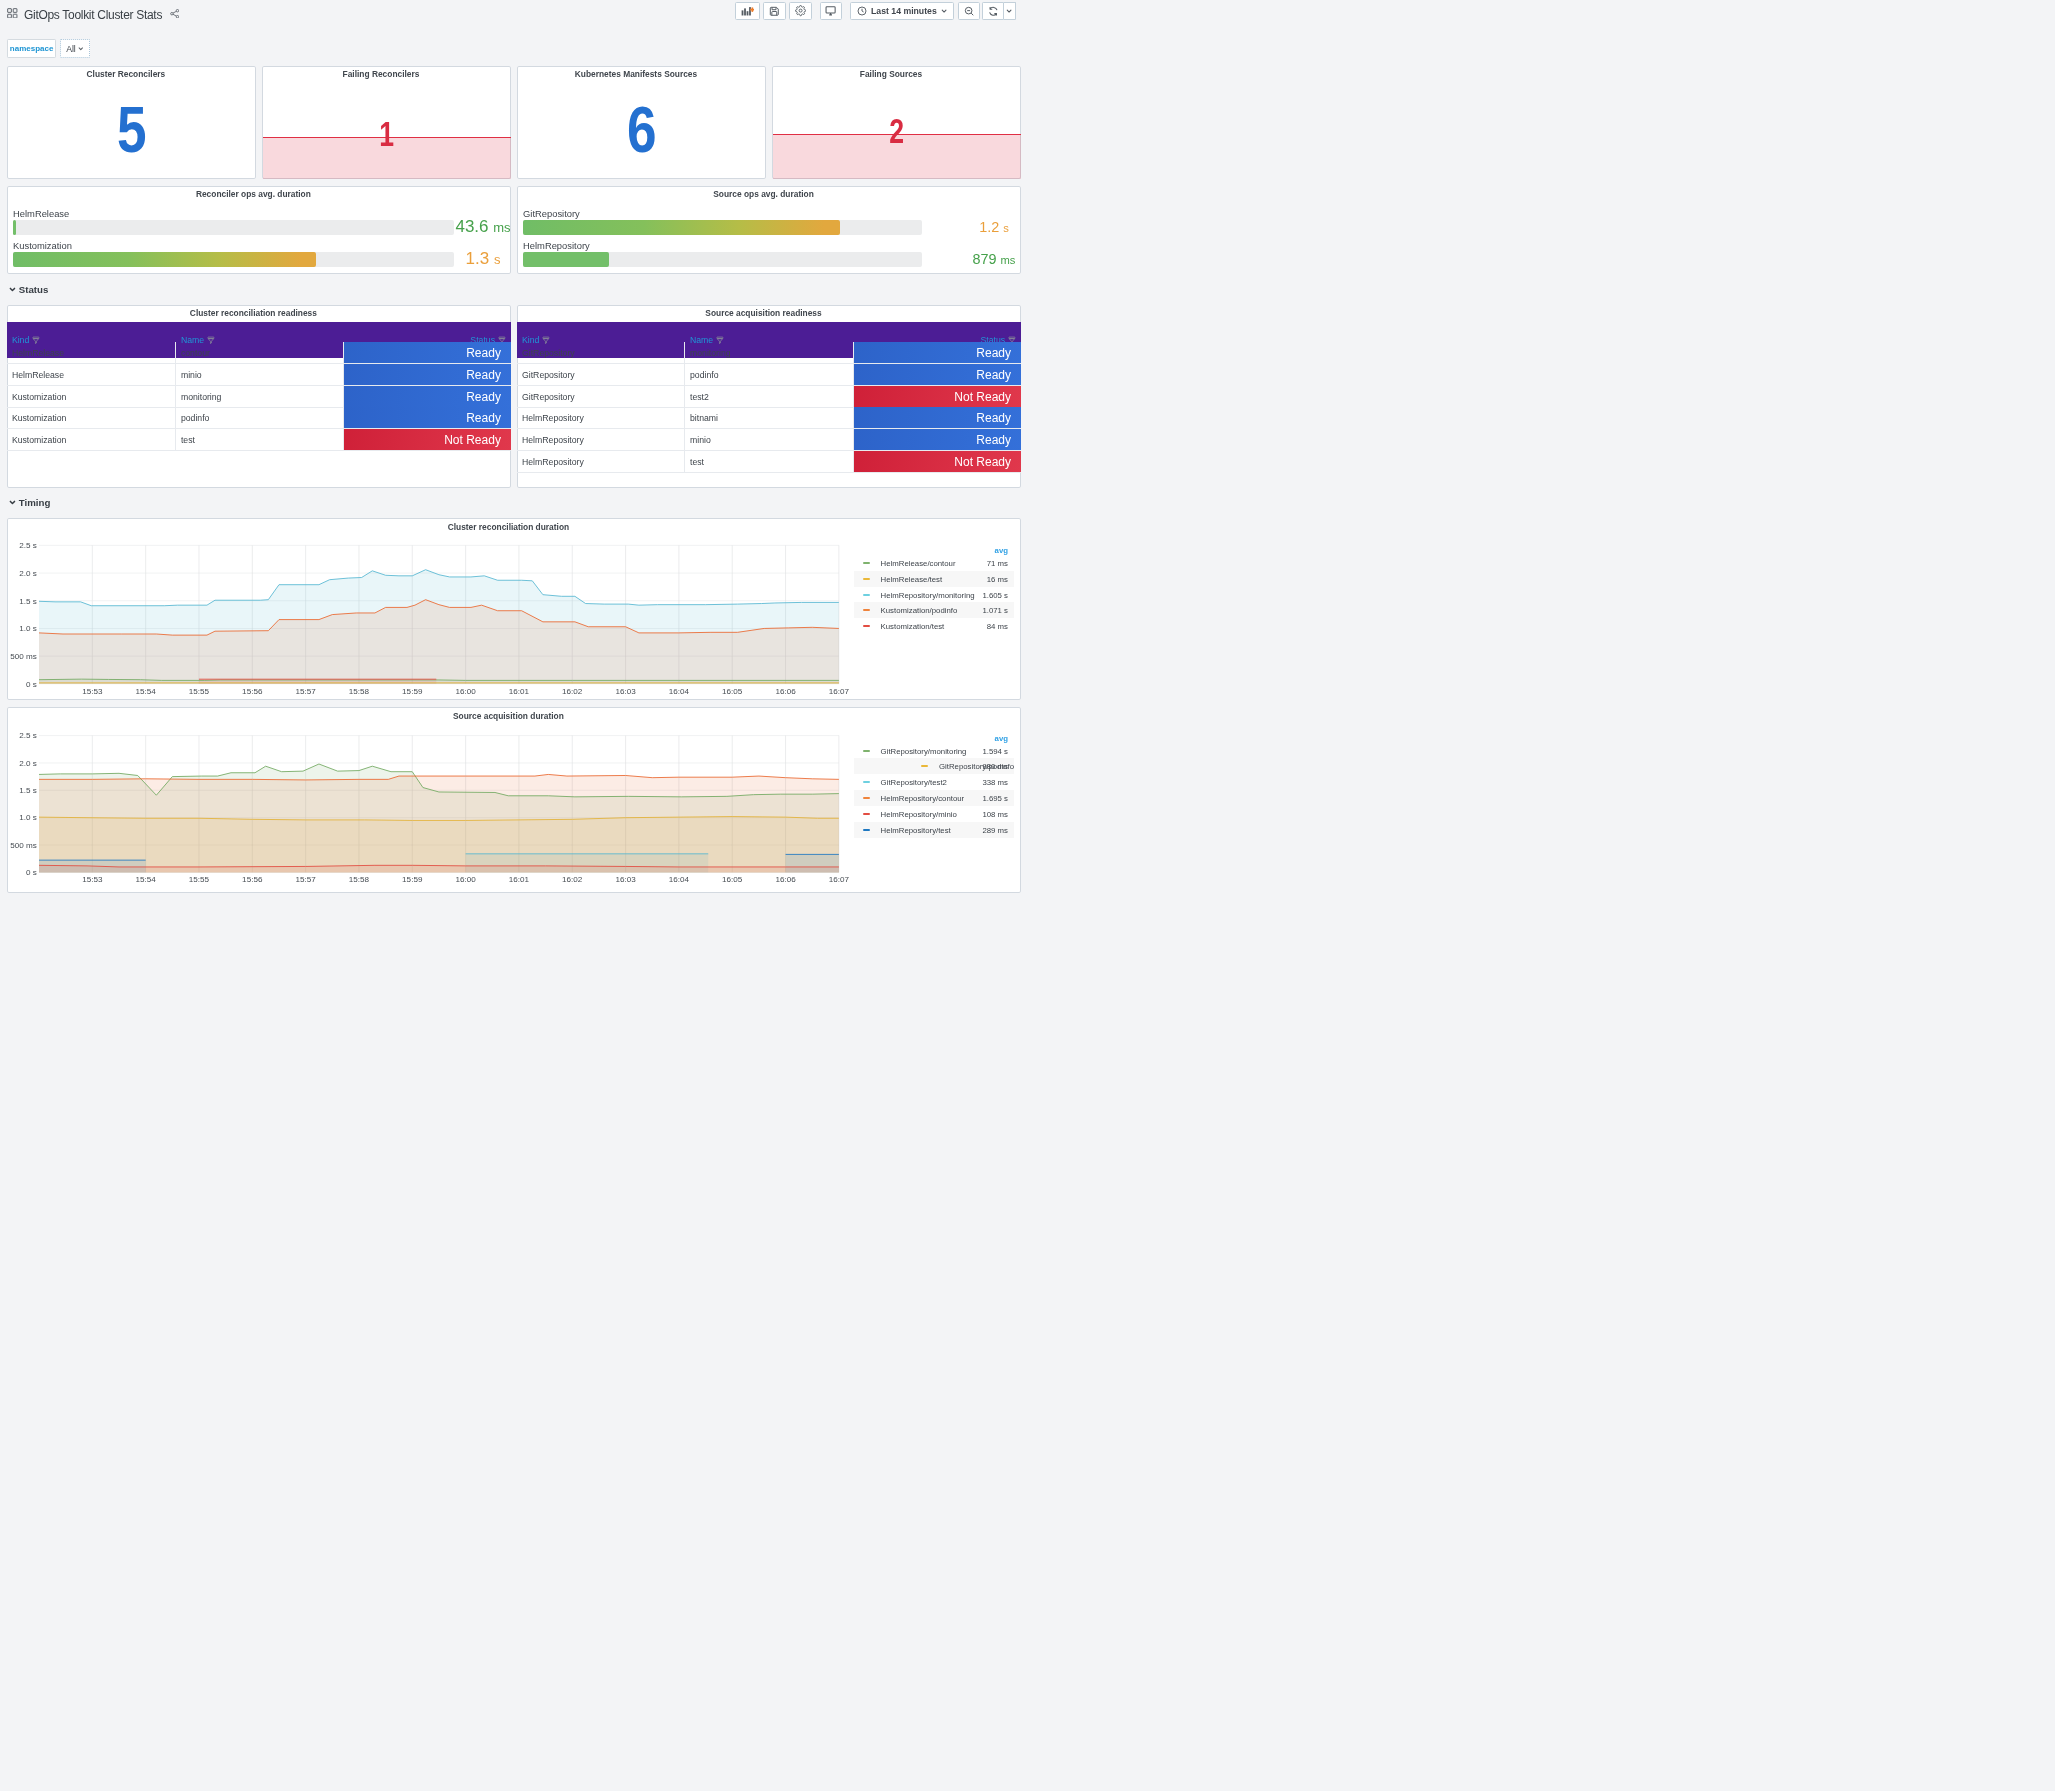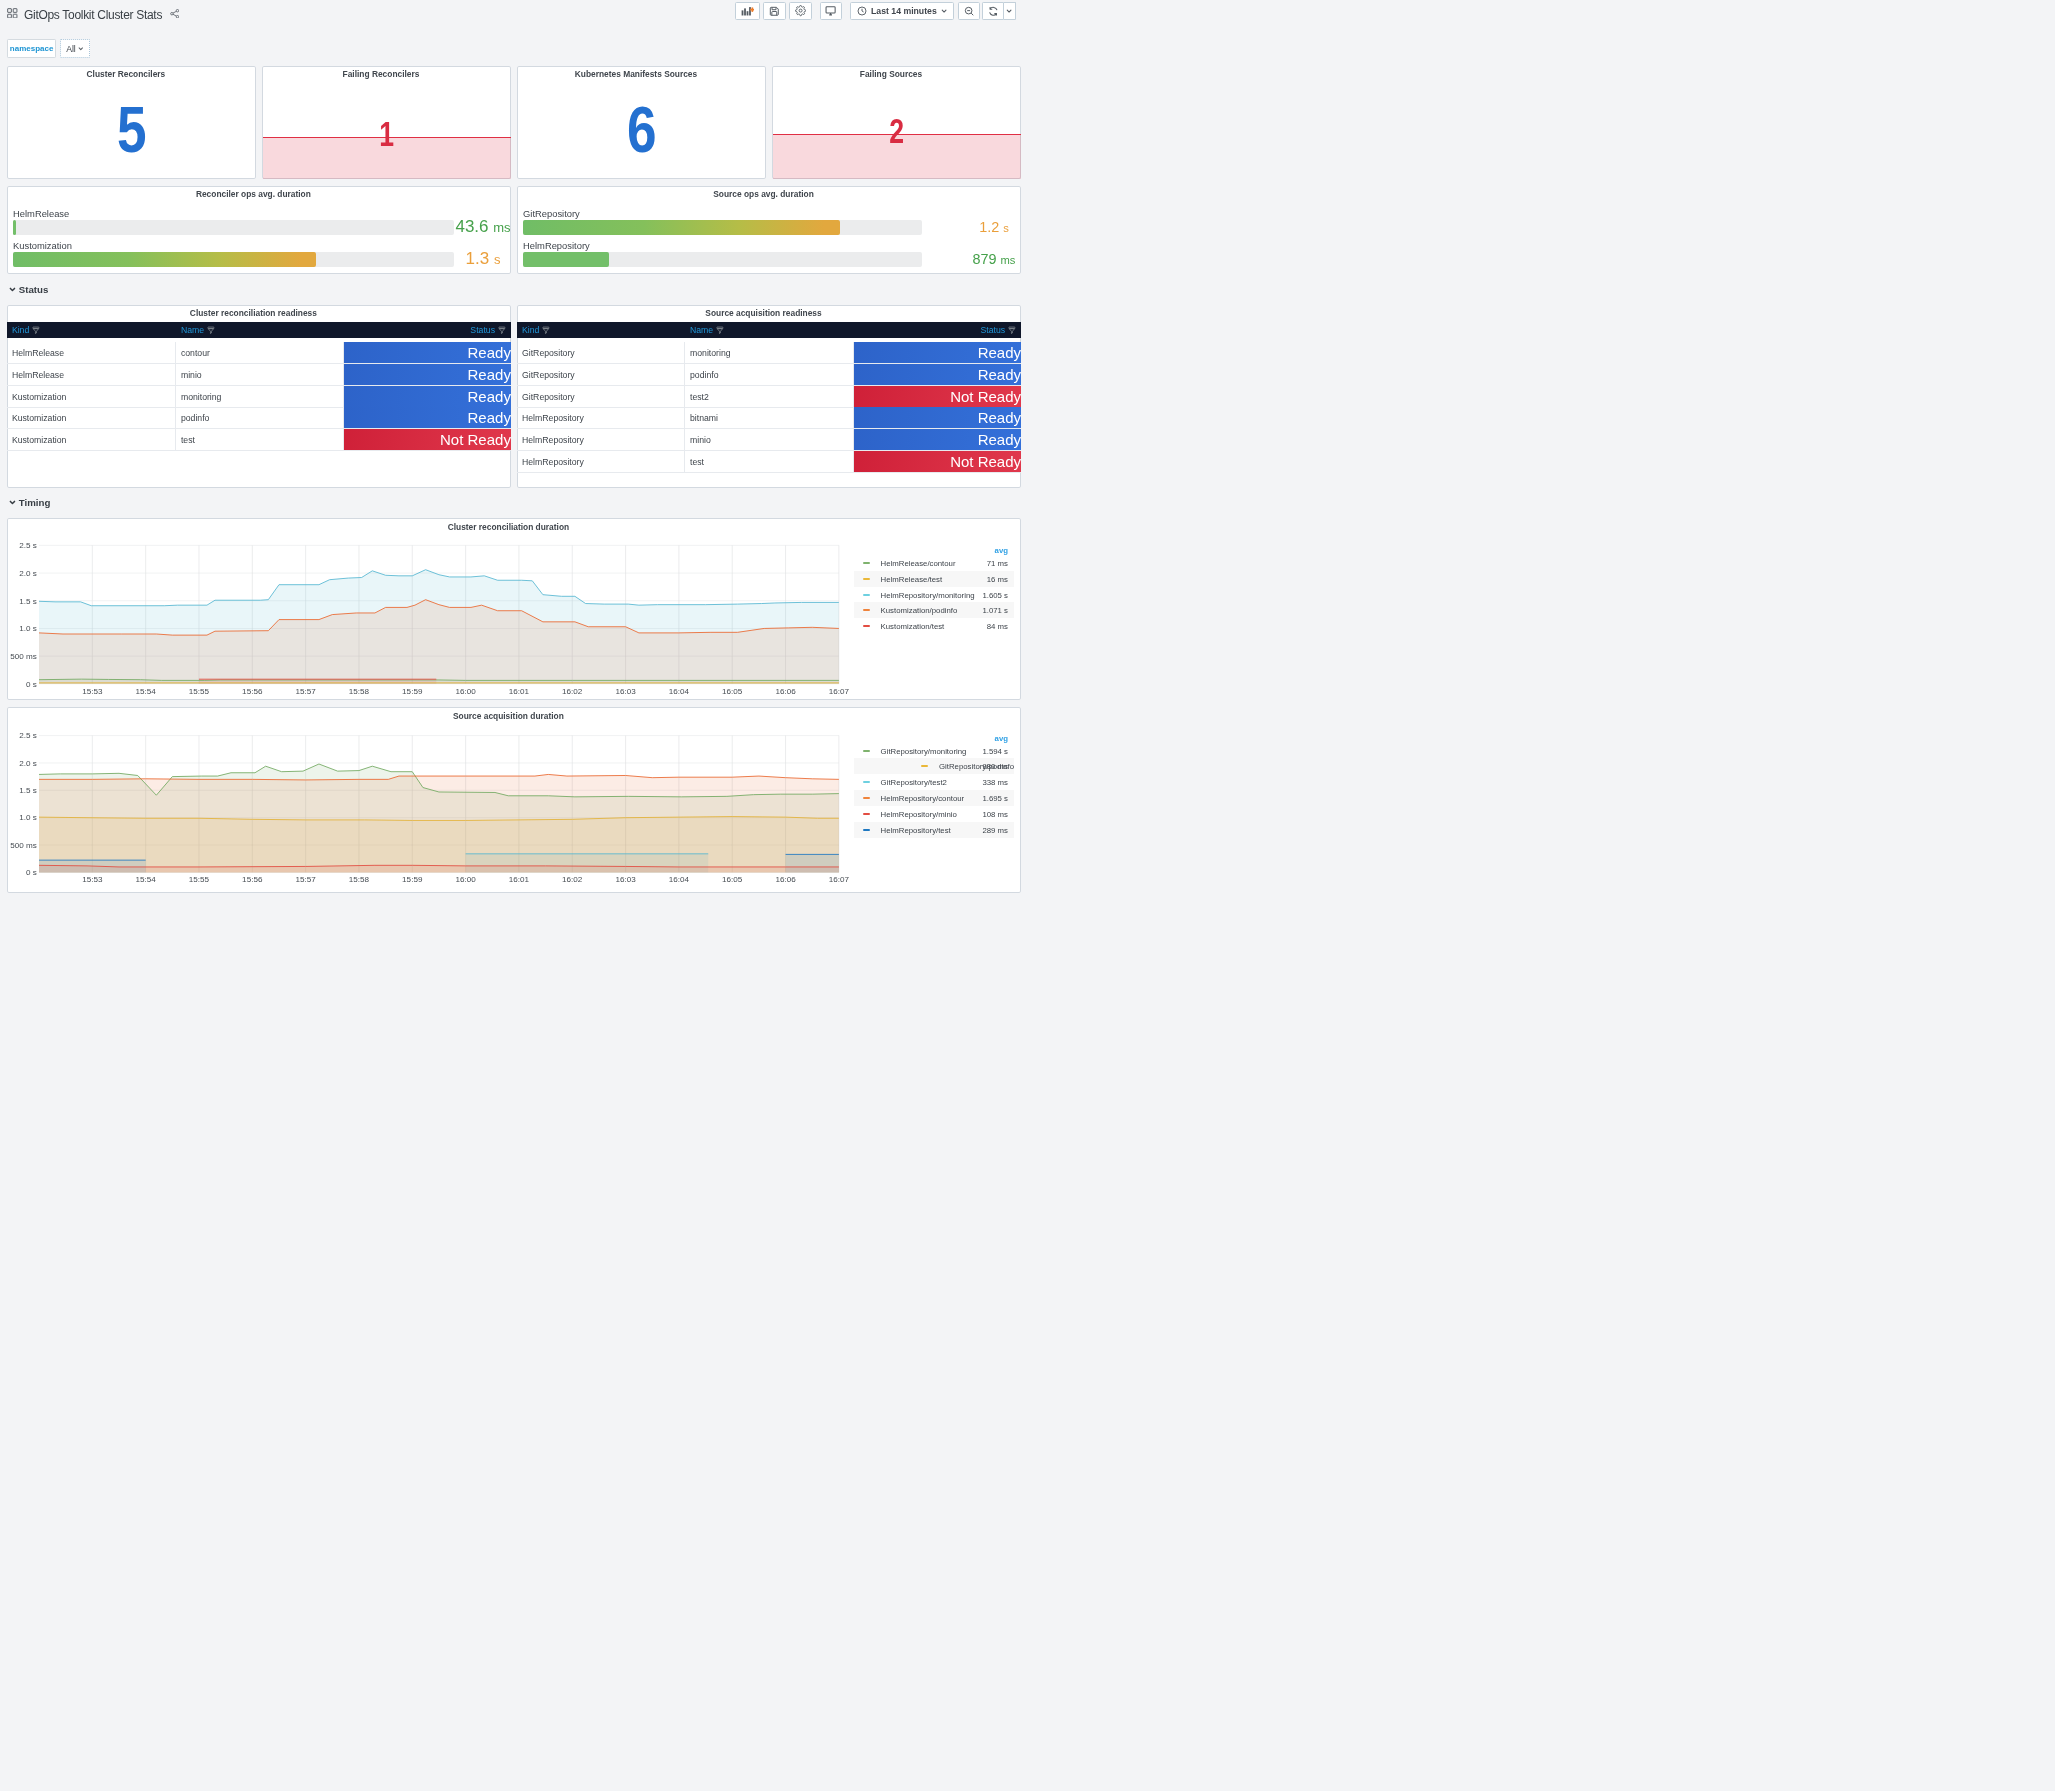--- a/index.html
+++ b/index.html
@@ -8,22 +8,22 @@
 .ptitle { position:absolute; text-align:center; font-size:8.4px; font-weight:bold; color:#40464d; line-height:10px; }
 .btn { position:absolute; background:#fff; border:0.6px solid #c3d0da; border-radius:1.6px; display:flex; align-items:center; justify-content:center; height:17.5px; top:2.2px; }
 .ax { font-size:13px; fill:#474d53; font-family:"Liberation Sans",sans-serif; }
 .lgavg { position:absolute; width:154px; left:854px; text-align:right; font-size:7.8px; font-weight:bold; color:#33a2e5; }
 .lgrow { position:absolute; left:854px; width:160px; height:16px; display:flex; align-items:center; font-size:7.8px; color:#3e444b; }
 .lgdash { width:6.9px; height:1.9px; border-radius:1.2px; margin-left:8.7px; }
 .lgname { margin-left:11px; }
 .lgval { position:absolute; right:6px; }
 .trow { position:absolute; border-bottom:0.6px solid #e7eaee; font-size:8.7px; color:#3e444b; }
 .tc { position:absolute; top:0; height:100%; display:flex; align-items:center; padding-left:5px; border-right:0.6px solid #e7eaee; }
-.tstat { position:absolute; top:0; height:100%; display:flex; align-items:center; justify-content:flex-end; padding-right:0; color:#fff; font-size:15px; }
-.thead { position:absolute; top:322px; height:16px; background:#0f172a;text-decoration:underline; }
+.tstat { position:absolute; top:0; height:100%; display:flex; align-items:center; justify-content:flex-end; padding-right:10px; color:#fff; font-size:12px; }
+.thead { position:absolute; top:322px; height:36px; background:#4c1d95;text-decoration:underline; }
 .thc { position:absolute; top:0; height:100%; display:flex; align-items:center; padding-left:5px; font-size:8.7px; color:#2095d6; gap:3.1px; }
 .thr { justify-content:flex-end; padding-right:5px; }
 .funnel { width:7.8px; height:8.7px; }
 .rowtitle { position:absolute; font-size:9.7px; font-weight:bold; color:#373d44; display:flex; align-items:center; gap:2.5px; }
 .glabel { position:absolute; font-size:9.4px; color:#3e444b; }
 .gtrack { position:absolute; background:#ebeced; border-radius:1.9px; height:14.7px; }
 .gbar { position:absolute; border-radius:1.9px; height:14.7px; }
 .gval { position:absolute; font-size:14.4px; font-weight:500; transform:translate(-50%,-50%); white-space:nowrap; }
 .gval .unit { font-size:11.2px; }
 </style></head>

